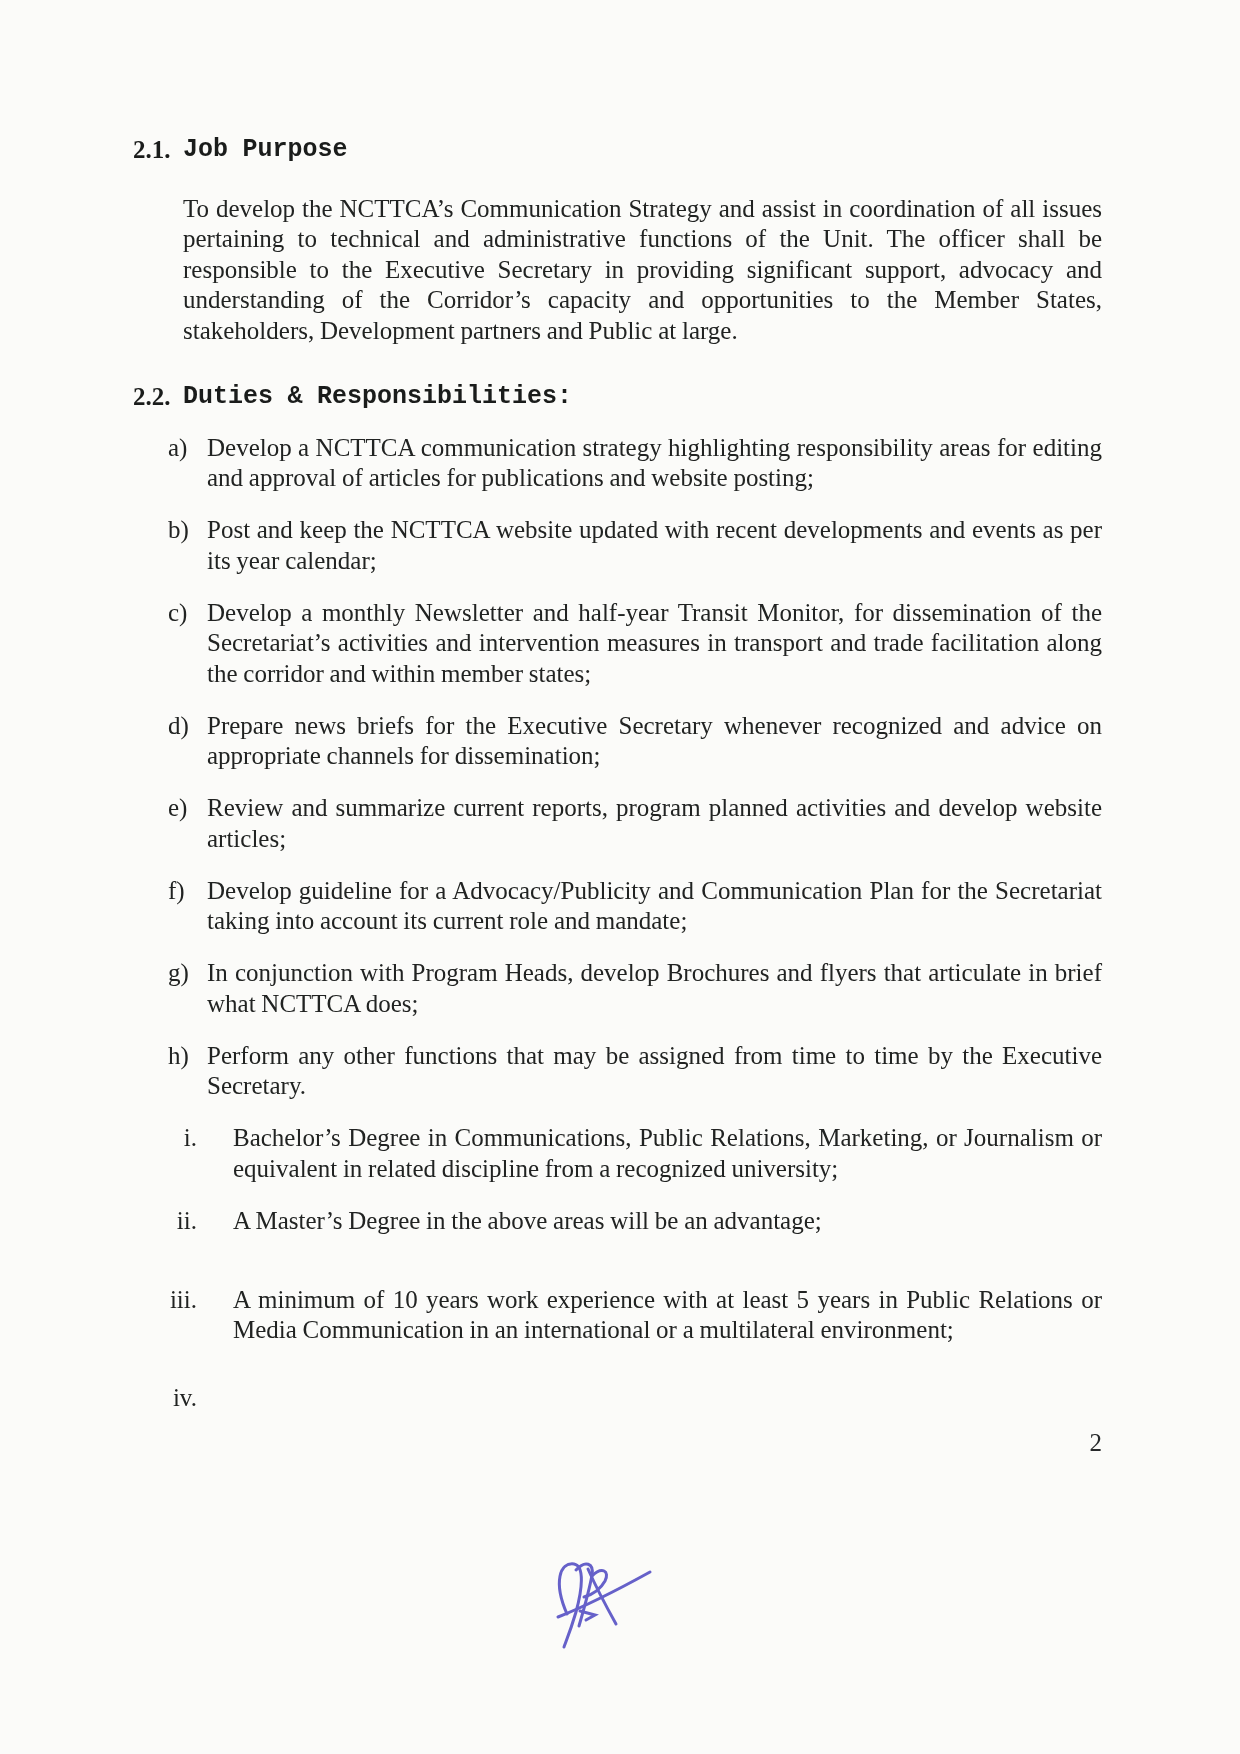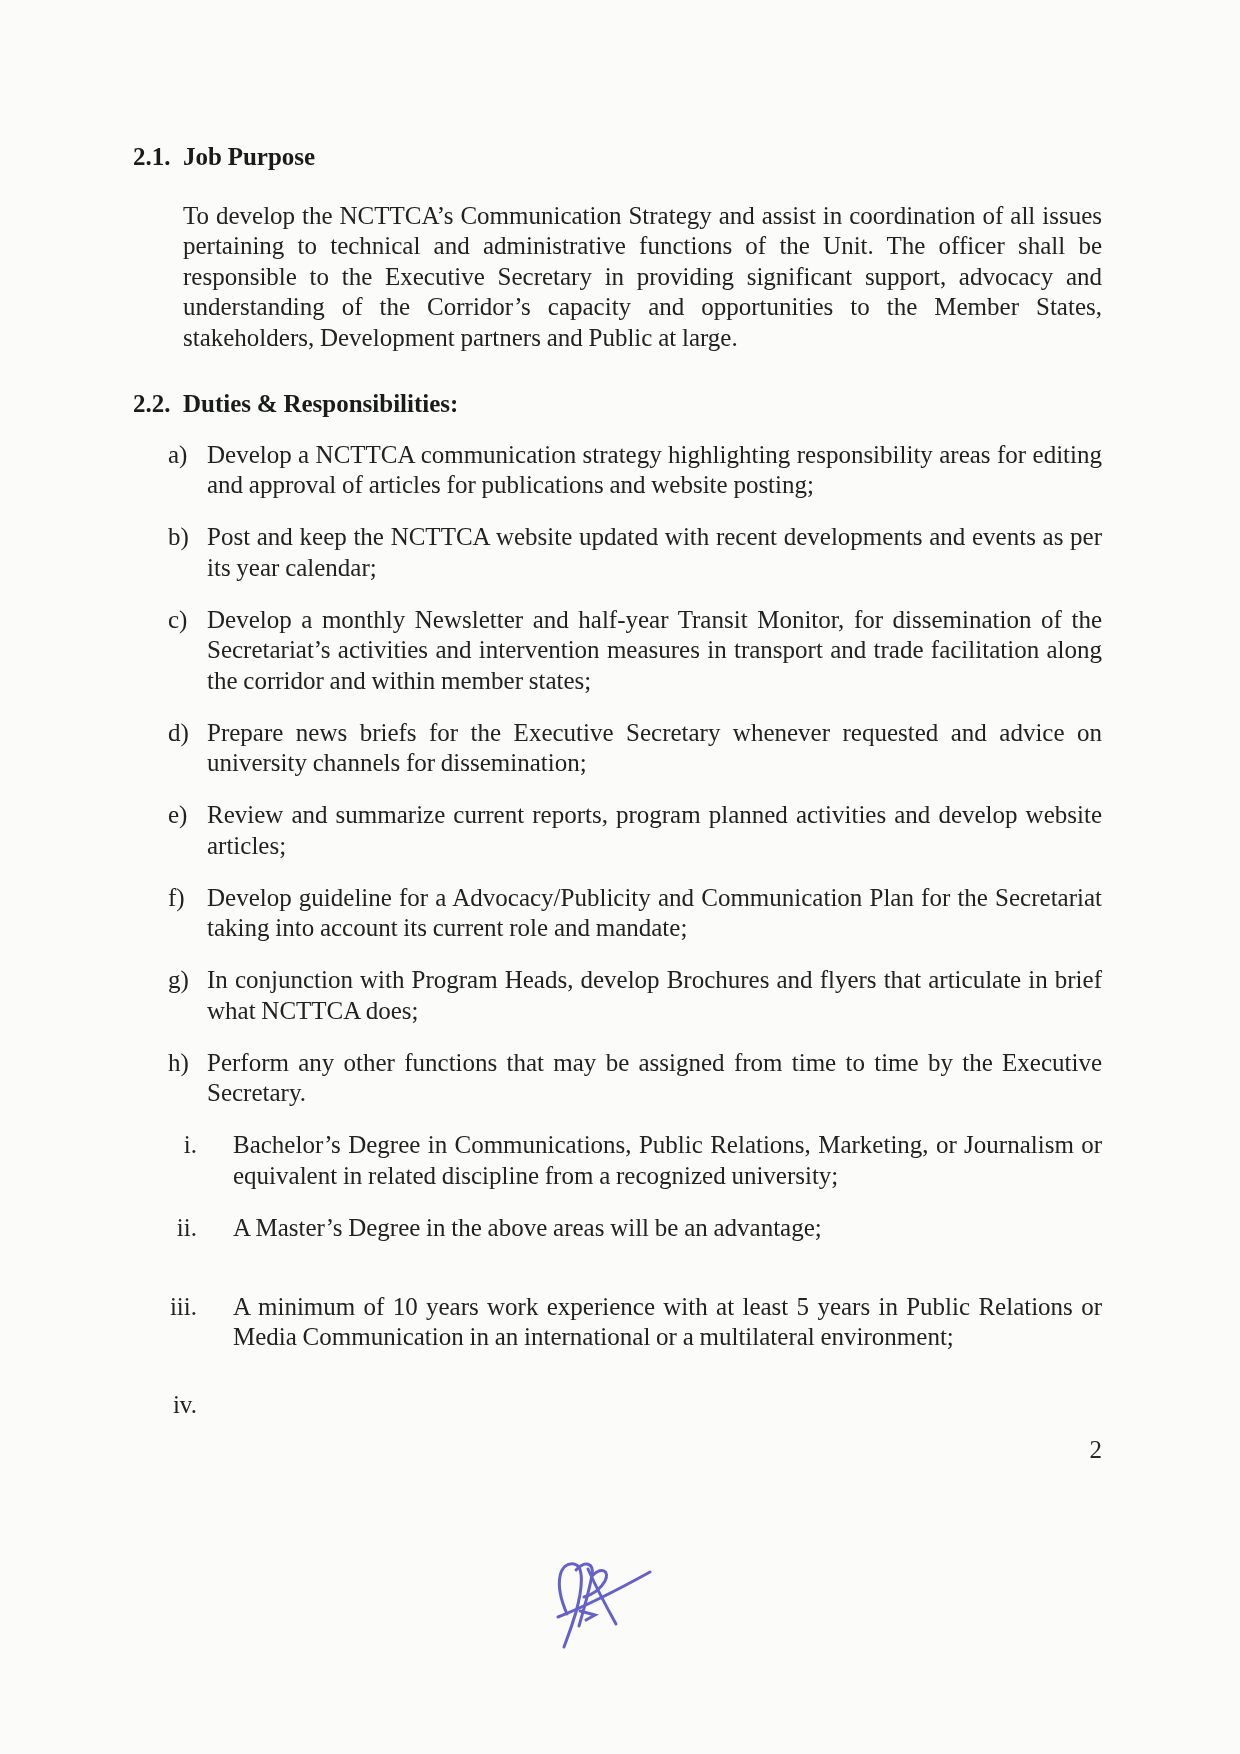--- a/index.html
+++ b/index.html
@@ -11,30 +11,30 @@
     font-family: "Liberation Serif", "DejaVu Serif", serif;
     color: #212322;
     font-size: 25px;
     line-height: 30.5px;
     overflow: hidden;
     word-spacing: -0.5px;
   }
   .content {
     position: absolute;
     left: 133px;
-    top: 7px;
+    top: 0;
     width: 969px;
   }
   .sec-heading {
     display: flex;
     font-weight: 700;
     color: #1a1c1b;
   }
   .sec-num { flex: 0 0 50px; }
-  .sec-title { flex: 1; }
+  .sec-title { flex: 1; font-family: Liberation Mono, monospace; }
   .h-21 { margin-top: 135px; }
   .h-22 { margin-top: 36px; }
   .h-23 { margin-top: 0; }
   .body-para {
     margin: 28px 0 0 50px;
     text-align: justify;
   }
   .alpha-item, .roman-item {
     display: flex;
     margin-bottom: 21.5px;
@@ -100,21 +100,21 @@
     <div class="alpha-item">
       <span class="marker">b)</span>
       <p class="item-text">Post and keep the NCTTCA website updated with recent developments and events as per its year calendar;</p>
     </div>
     <div class="alpha-item">
       <span class="marker">c)</span>
       <p class="item-text">Develop a monthly Newsletter and half-year Transit Monitor, for dissemination of the Secretariat’s activities and intervention measures in transport and trade facilitation along the corridor and within member states;</p>
     </div>
     <div class="alpha-item">
       <span class="marker">d)</span>
-      <p class="item-text">Prepare news briefs for the Executive Secretary whenever requested and advice on university channels for dissemination;</p>
+      <p class="item-text">Prepare news briefs for the Executive Secretary whenever recognized and advice on appropriate channels for dissemination;</p>
     </div>
     <div class="alpha-item">
       <span class="marker">e)</span>
       <p class="item-text">Review and summarize current reports, program planned activities and develop website articles;</p>
     </div>
     <div class="alpha-item">
       <span class="marker">f)</span>
       <p class="item-text">Develop guideline for a Advocacy/Publicity and Communication Plan for the Secretariat taking into account its current role and mandate;</p>
     </div>
     <div class="alpha-item">

